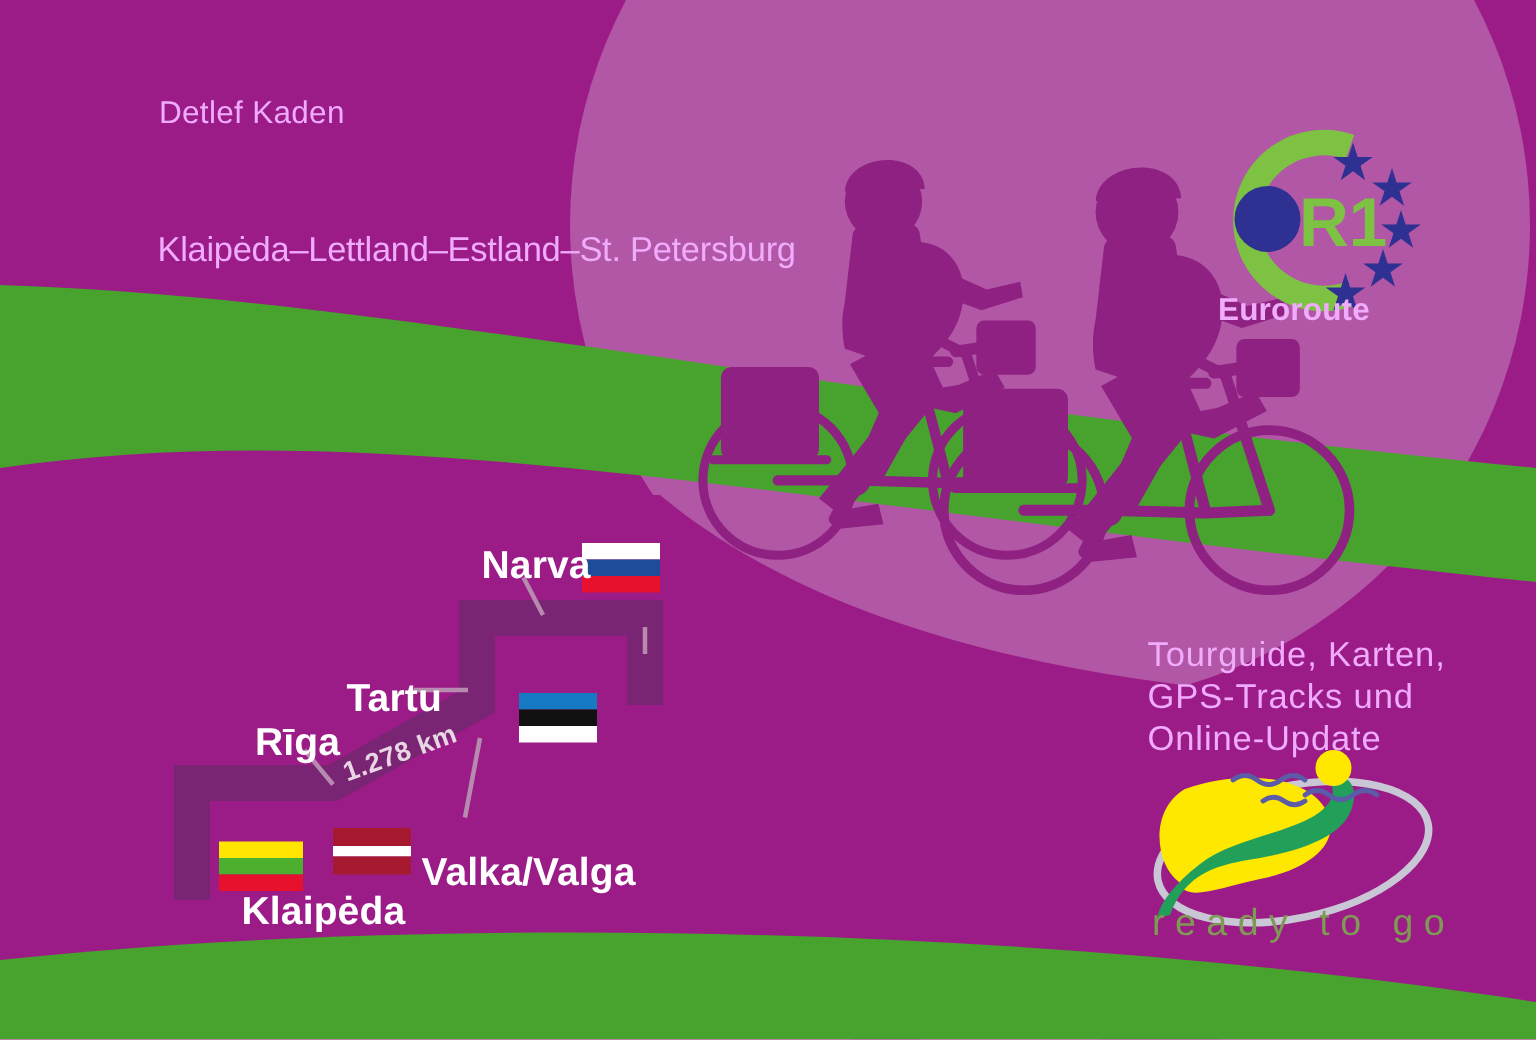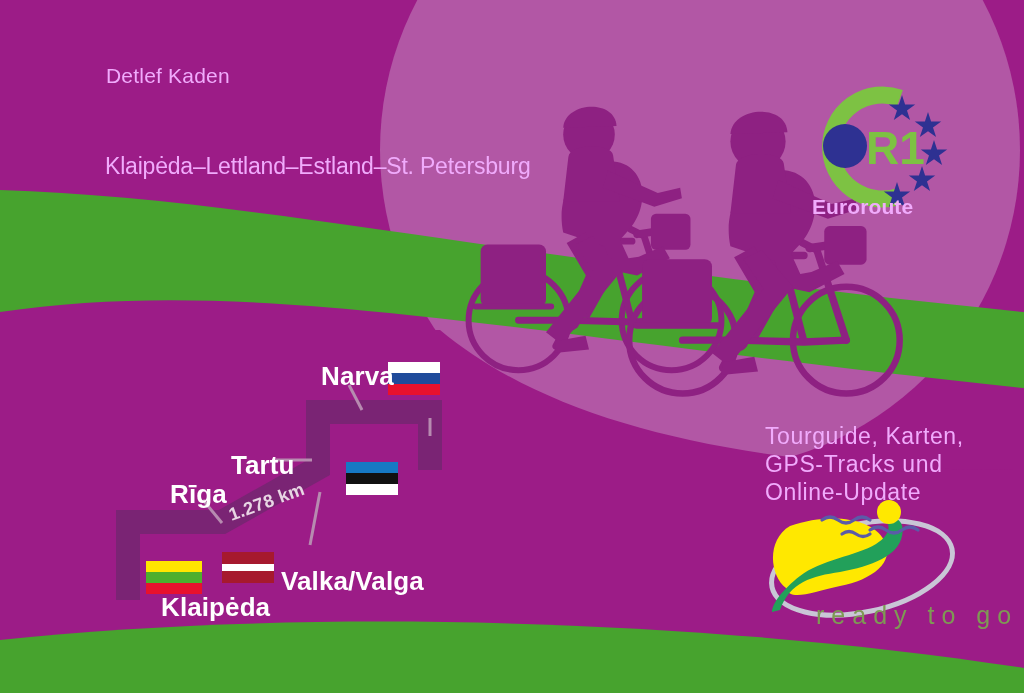--- a/index.html
+++ b/index.html
@@ -57,21 +57,20 @@
     letter-spacing: 0.6px;
     white-space: normal;
     width: 215px;
   }
   #ready-to-go {
     left: 768px; top: 601px;
     font-size: 25px;
     font-weight: 400;
     letter-spacing: 7px;
     color: #7E9A54;
-    margin-left: 48px;
   }
 
   
   .map-label {
     position: absolute;
     color: #ffffff;
     font-size: 26px;
     font-weight: 700;
     white-space: nowrap;
     letter-spacing: 0.1px;

